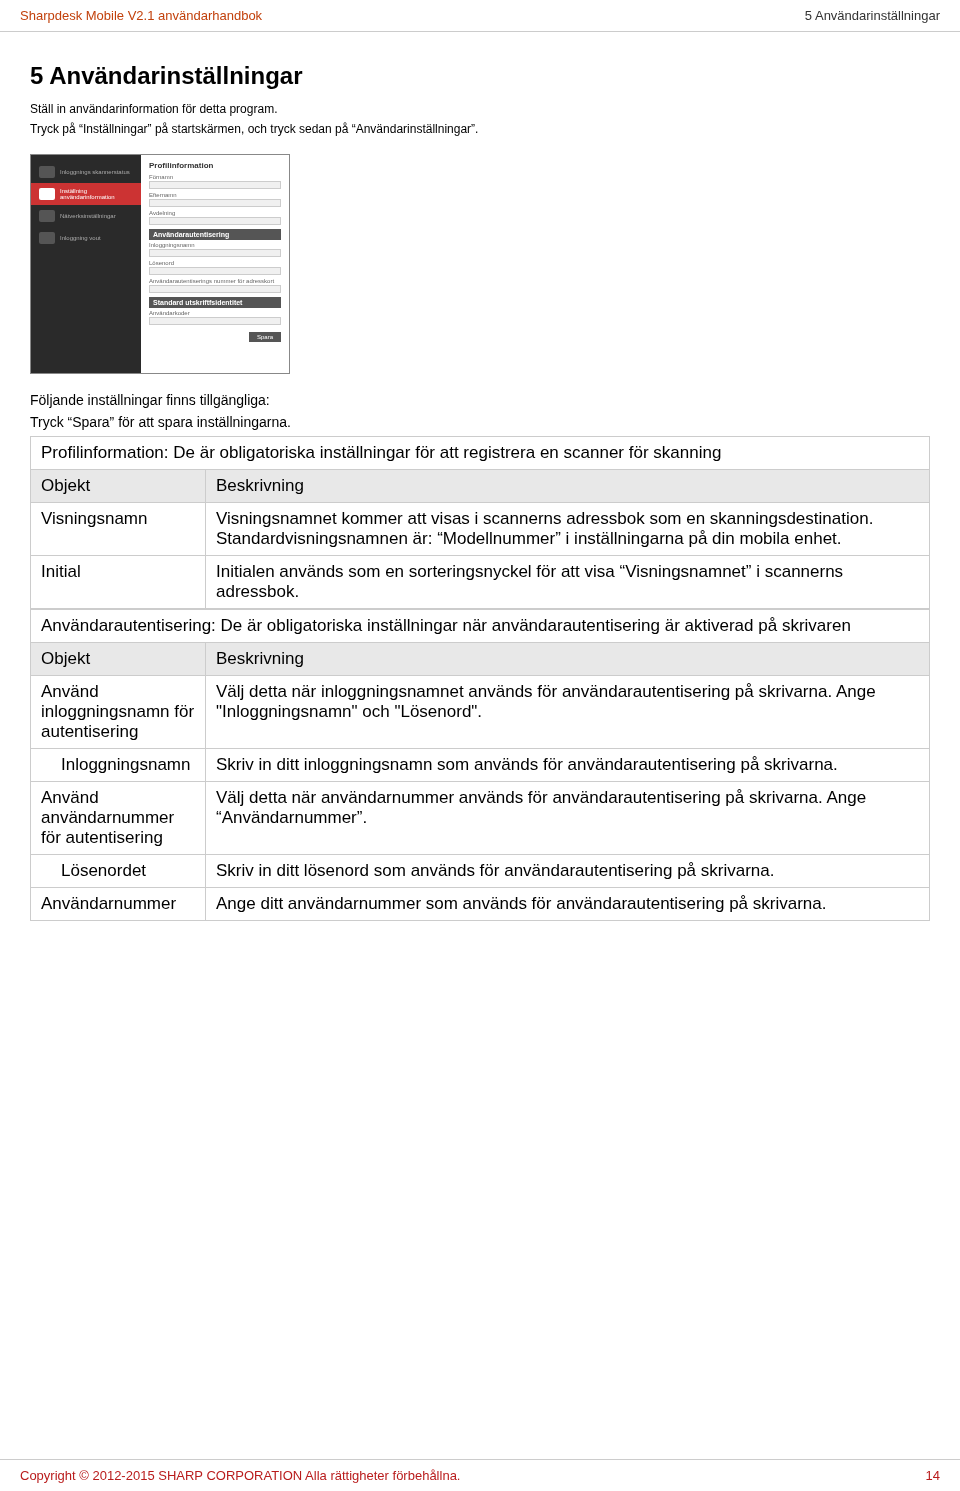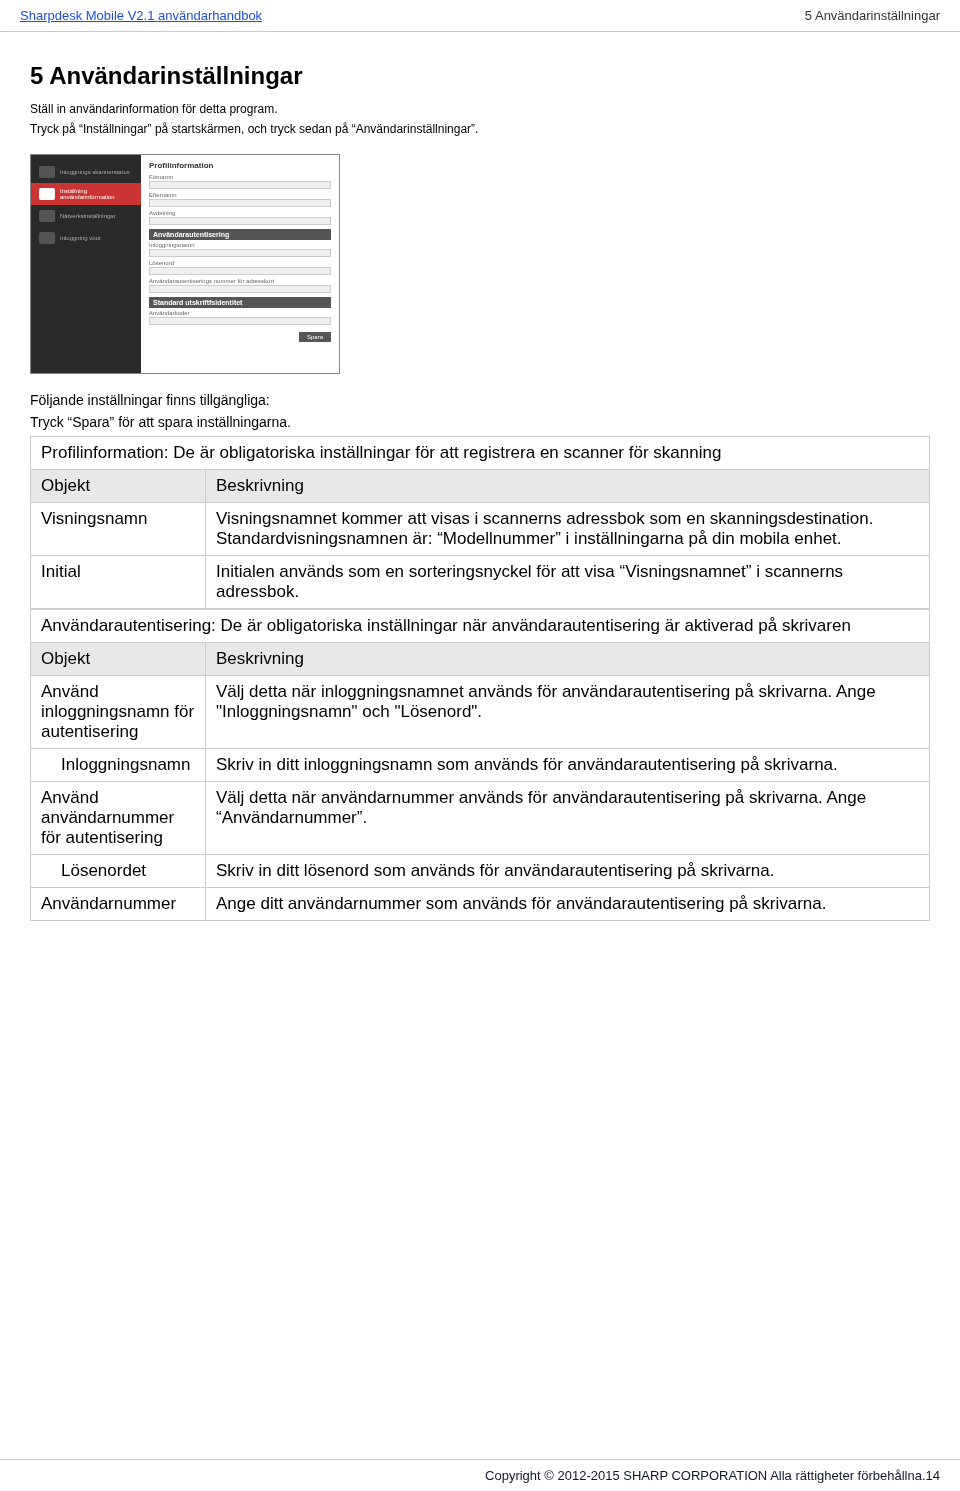--- a/index.html
+++ b/index.html
@@ -12,21 +12,21 @@
       min-height: 1491px;
       position: relative;
     }
     .header {
       display: flex;
       justify-content: space-between;
       align-items: center;
       padding: 8px 20px;
       border-bottom: 1px solid #ccc;
     }
-    .header-left { font-size: 13px; color: #1d4ed8; text-decoration: underline; }
+    .header-left { font-size: 13px; color: #c2410c; }
     .header-right { font-size: 13px; color: #333; }
 
     .main-content {
       padding: 20px 30px 60px 30px;
     }
 
     .chapter-title {
       font-size: 24px;
       font-weight: bold;
       margin-bottom: 12px;
@@ -38,21 +38,21 @@
       margin-bottom: 6px;
     }
 
     .screenshot-area {
       margin: 18px 0;
       display: flex;
       justify-content: flex-start;
     }
 
     .screenshot-img {
-      width: 310px;
+      width: 260px;
       height: 220px;
       background: #2a2a2a;
       border: 1px solid #888;
       position: relative;
       display: flex;
       flex-direction: row;
     }
 
     .screenshot-sidebar {
       width: 110px;
@@ -172,23 +172,23 @@
     }
 
     .footer {
       position: absolute;
       bottom: 0;
       left: 0;
       right: 0;
       border-top: 1px solid #ccc;
       padding: 8px 20px;
       display: flex;
-      justify-content: flex-end;
+      justify-content: space-between;
       font-size: 13px;
-      color: #0f172a;
+      color: #b91c1c;
     }
   </style>
 </head>
 <body>
 
 <div class="header">
   <span class="header-left">Sharpdesk Mobile V2.1 användarhandbok</span>
   <span class="header-right">5 Användarinställningar</span>
 </div>
 

